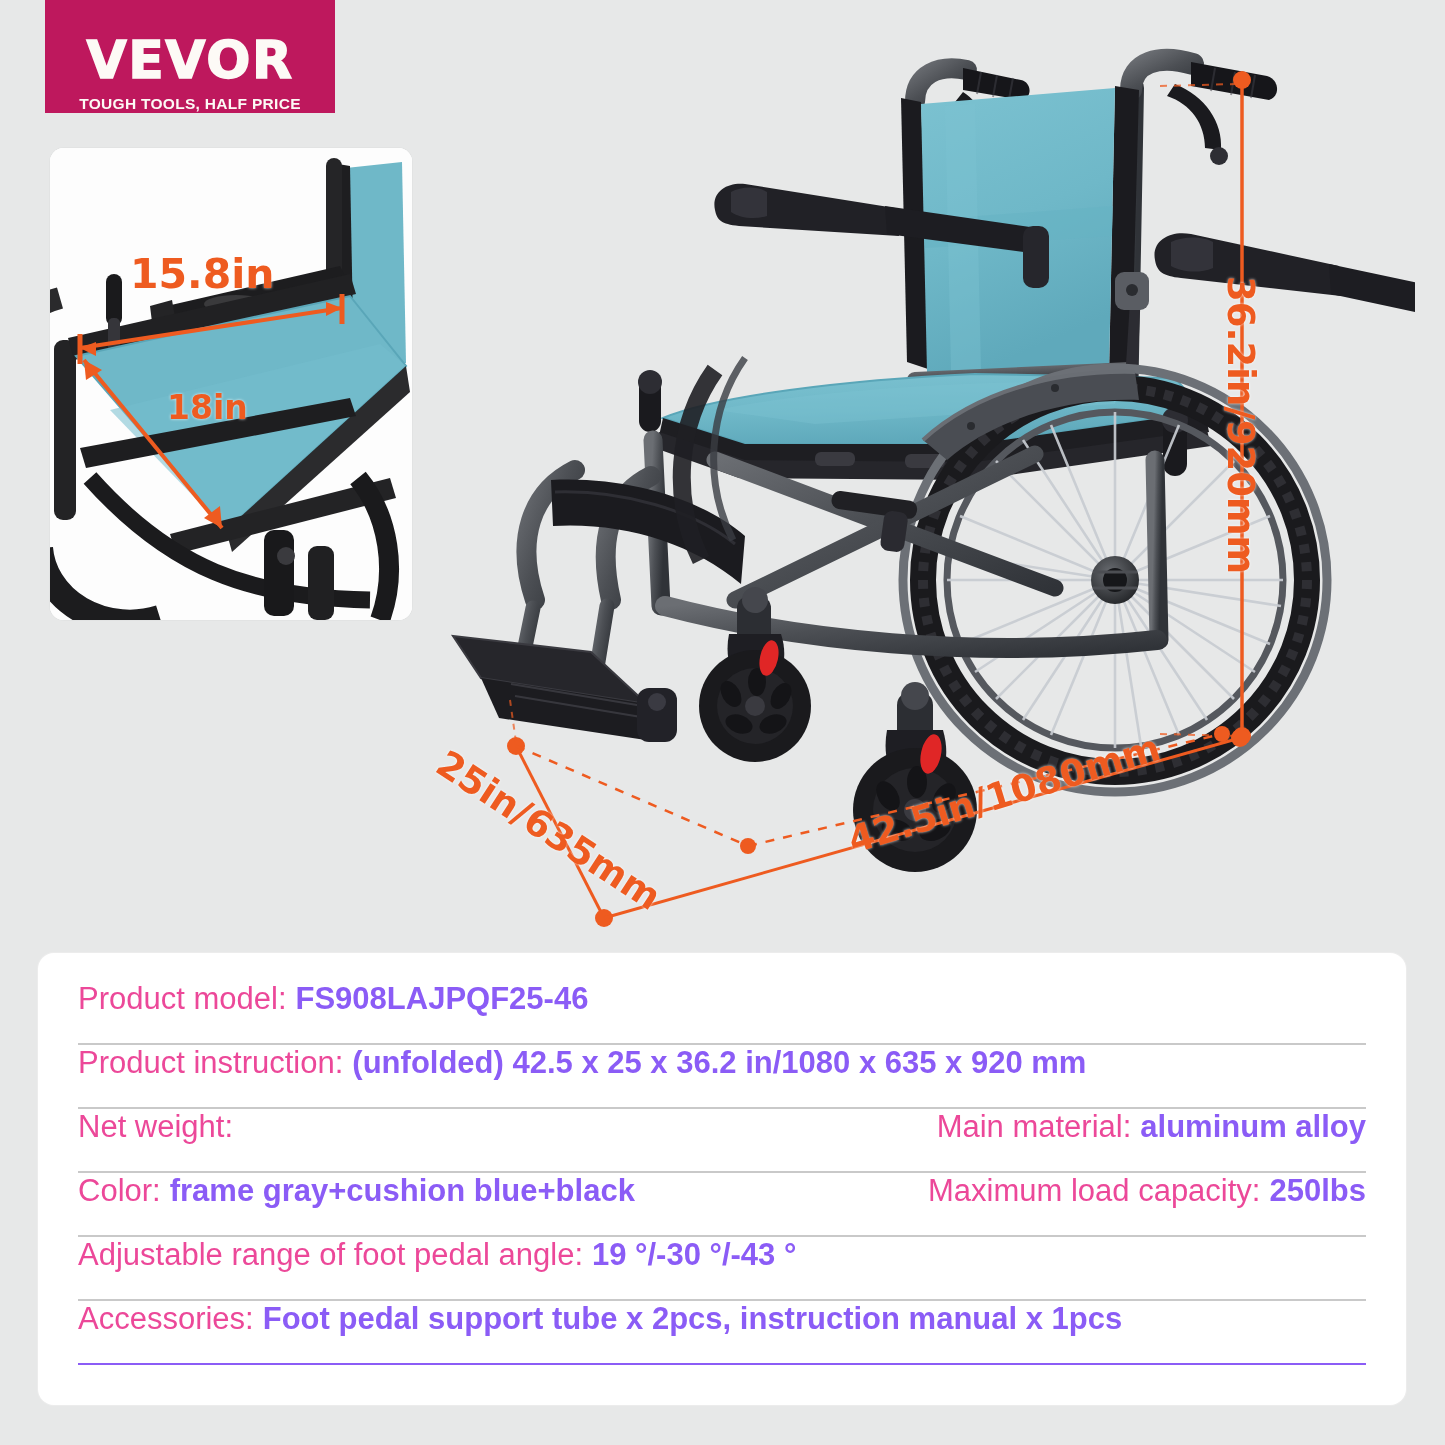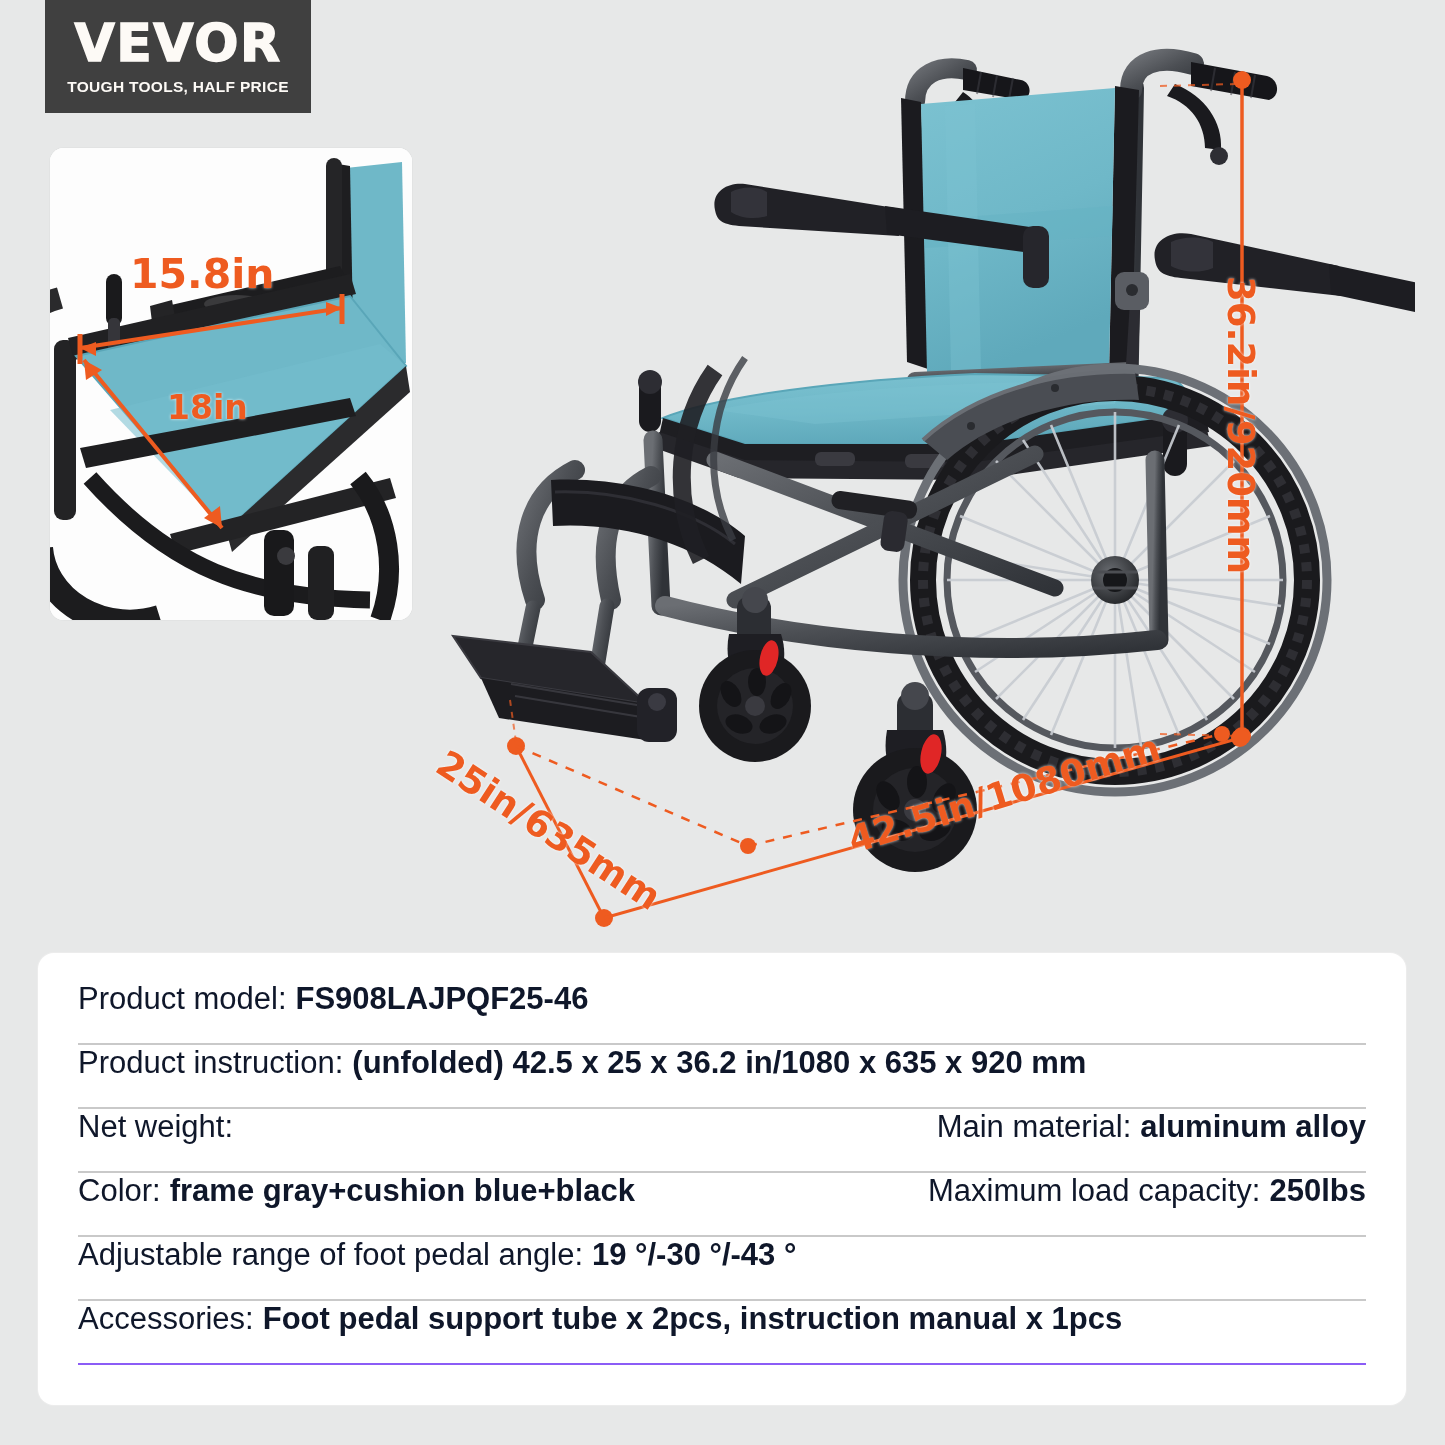--- a/index.html
+++ b/index.html
@@ -13,27 +13,27 @@
     font-family: "Liberation Sans", sans-serif;
     overflow: hidden;
     position: relative;
   }
 
   
   #brand-logo {
     position: absolute;
     left: 45px;
     top: 0px;
-    width: 266px;
+    width: 290px;
     height: 113px;
-    background: #404040;
+    background: #be185d;
     display: flex;
     flex-direction: column;
     align-items: center;
-    justify-content: center;
+    justify-content: flex-end;
   }
   #brand-wordmark {
     color: #fdfaf6;
     font-family: "DejaVu Sans", sans-serif;
     font-size: 52px;
     font-weight: 700;
     letter-spacing: 1.5px;
     line-height: 1;
     -webkit-text-stroke: 1.5px #fdfaf6;
   }
@@ -145,27 +145,27 @@
   .spec-cell {
     display: flex;
     align-items: baseline;
     white-space: nowrap;
   }
   .spec-cell.right { margin-left: auto; }
   .spec-label {
     font-family: "Liberation Sans", sans-serif;
     font-size: 31px;
     font-weight: 400;
-    color: #0f172a;
+    color: #ec4899;
   }
   .spec-value {
     font-family: "Liberation Sans", sans-serif;
     font-size: 31px;
     font-weight: 700;
-    color: #0f172a;
+    color: #8b5cf6;
     margin-left: 9px;
   }
   #spec-row-model { margin-top: 28px; }
 
   
   svg { display: block; }
 </style>
 </head>
 <body>
 

